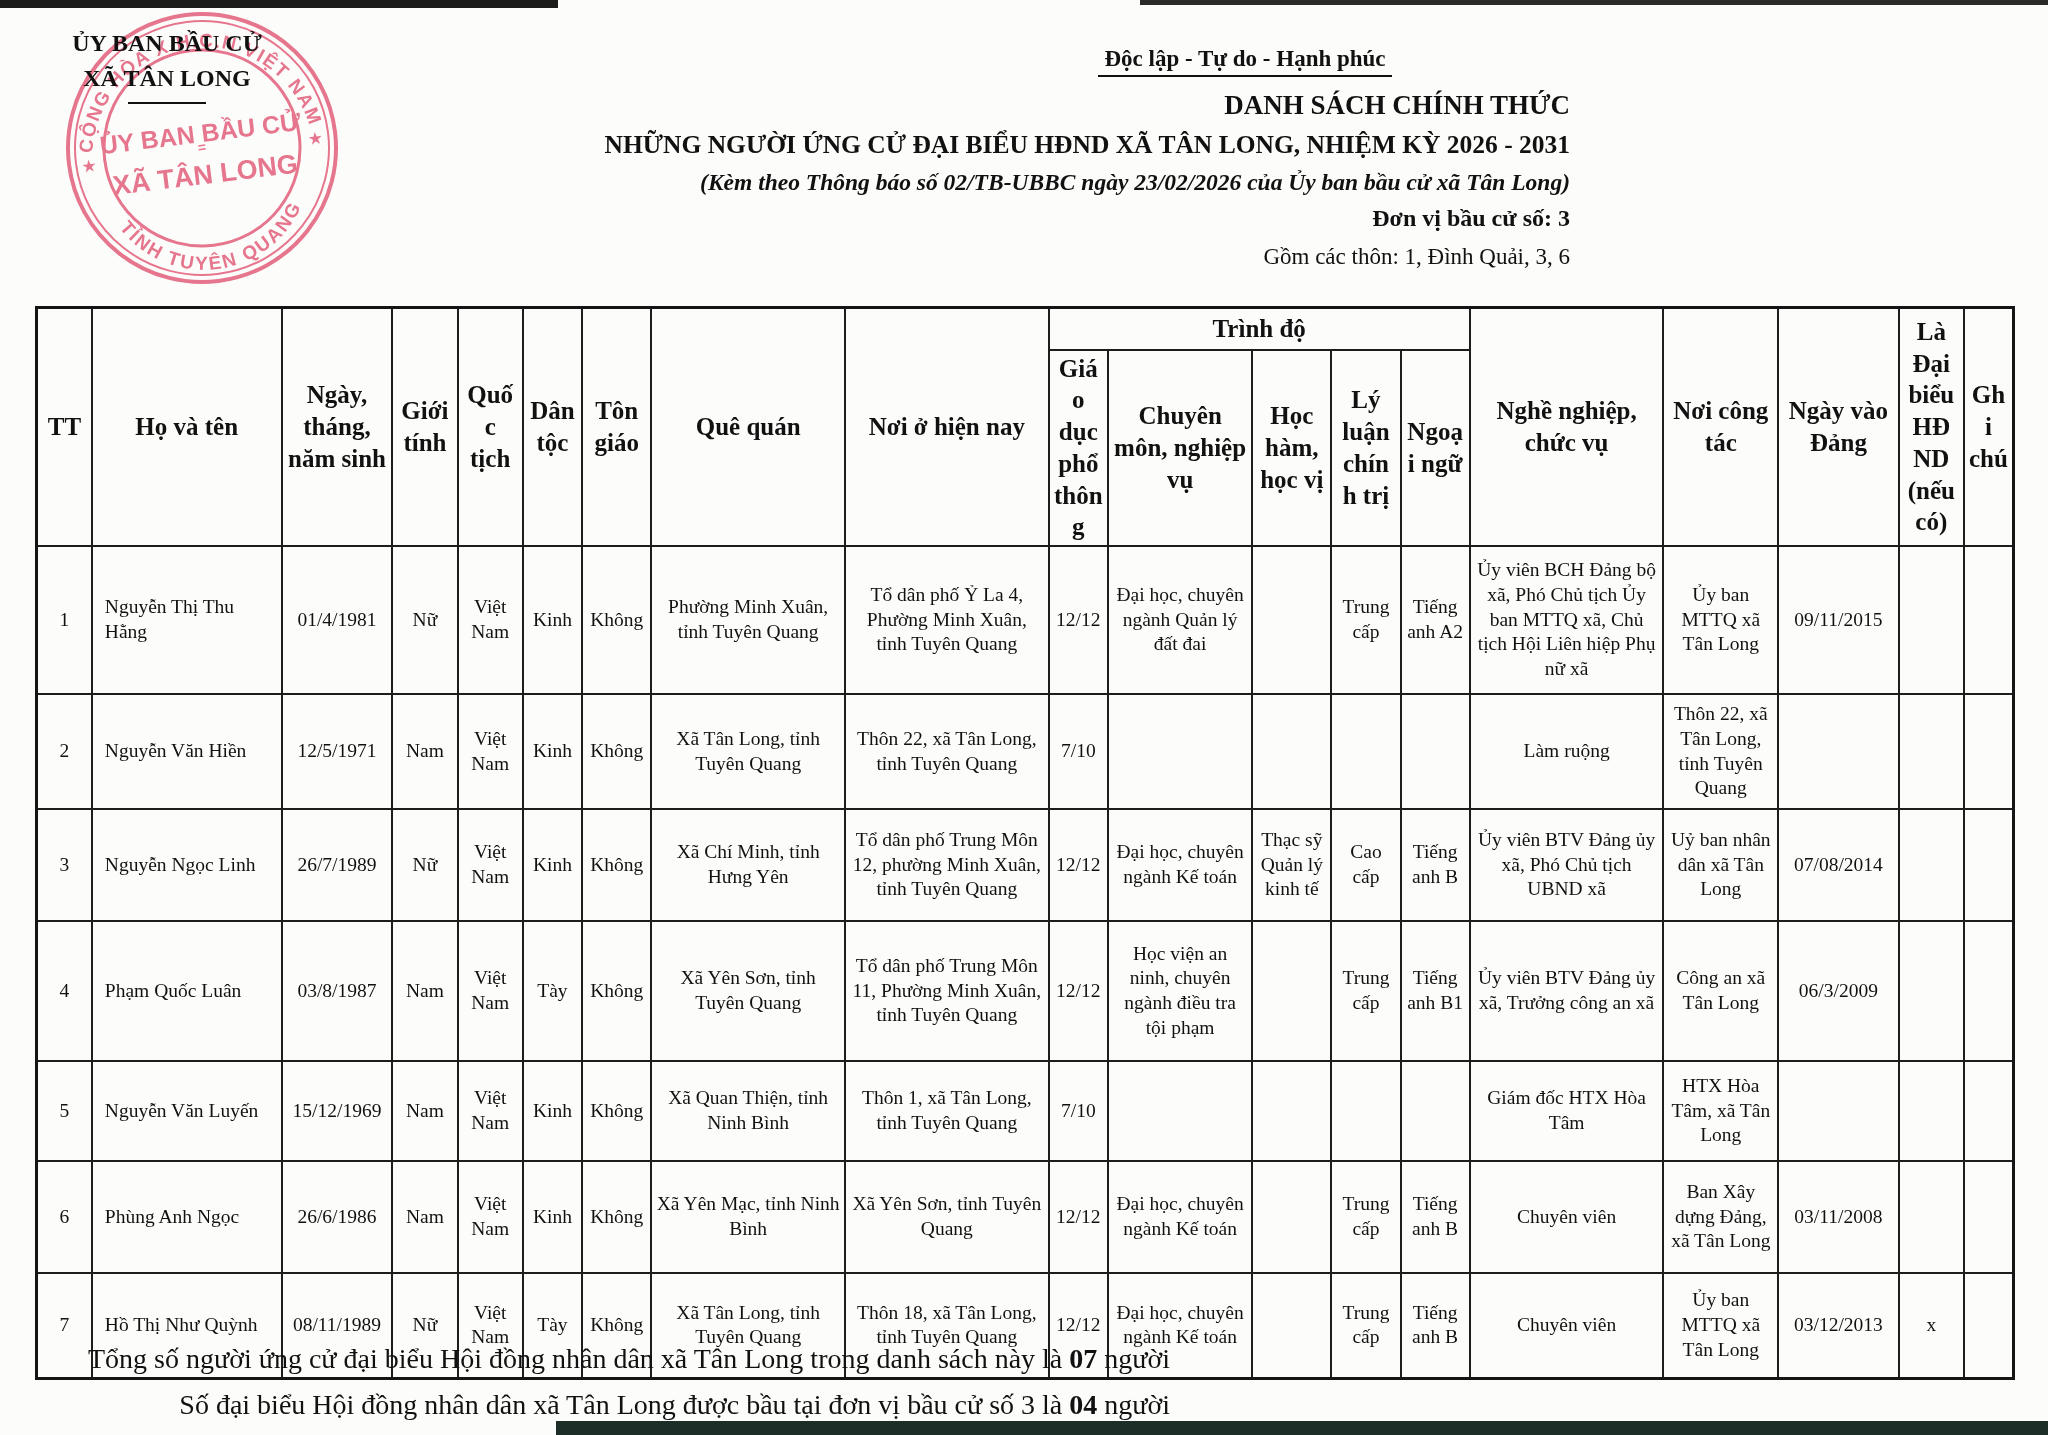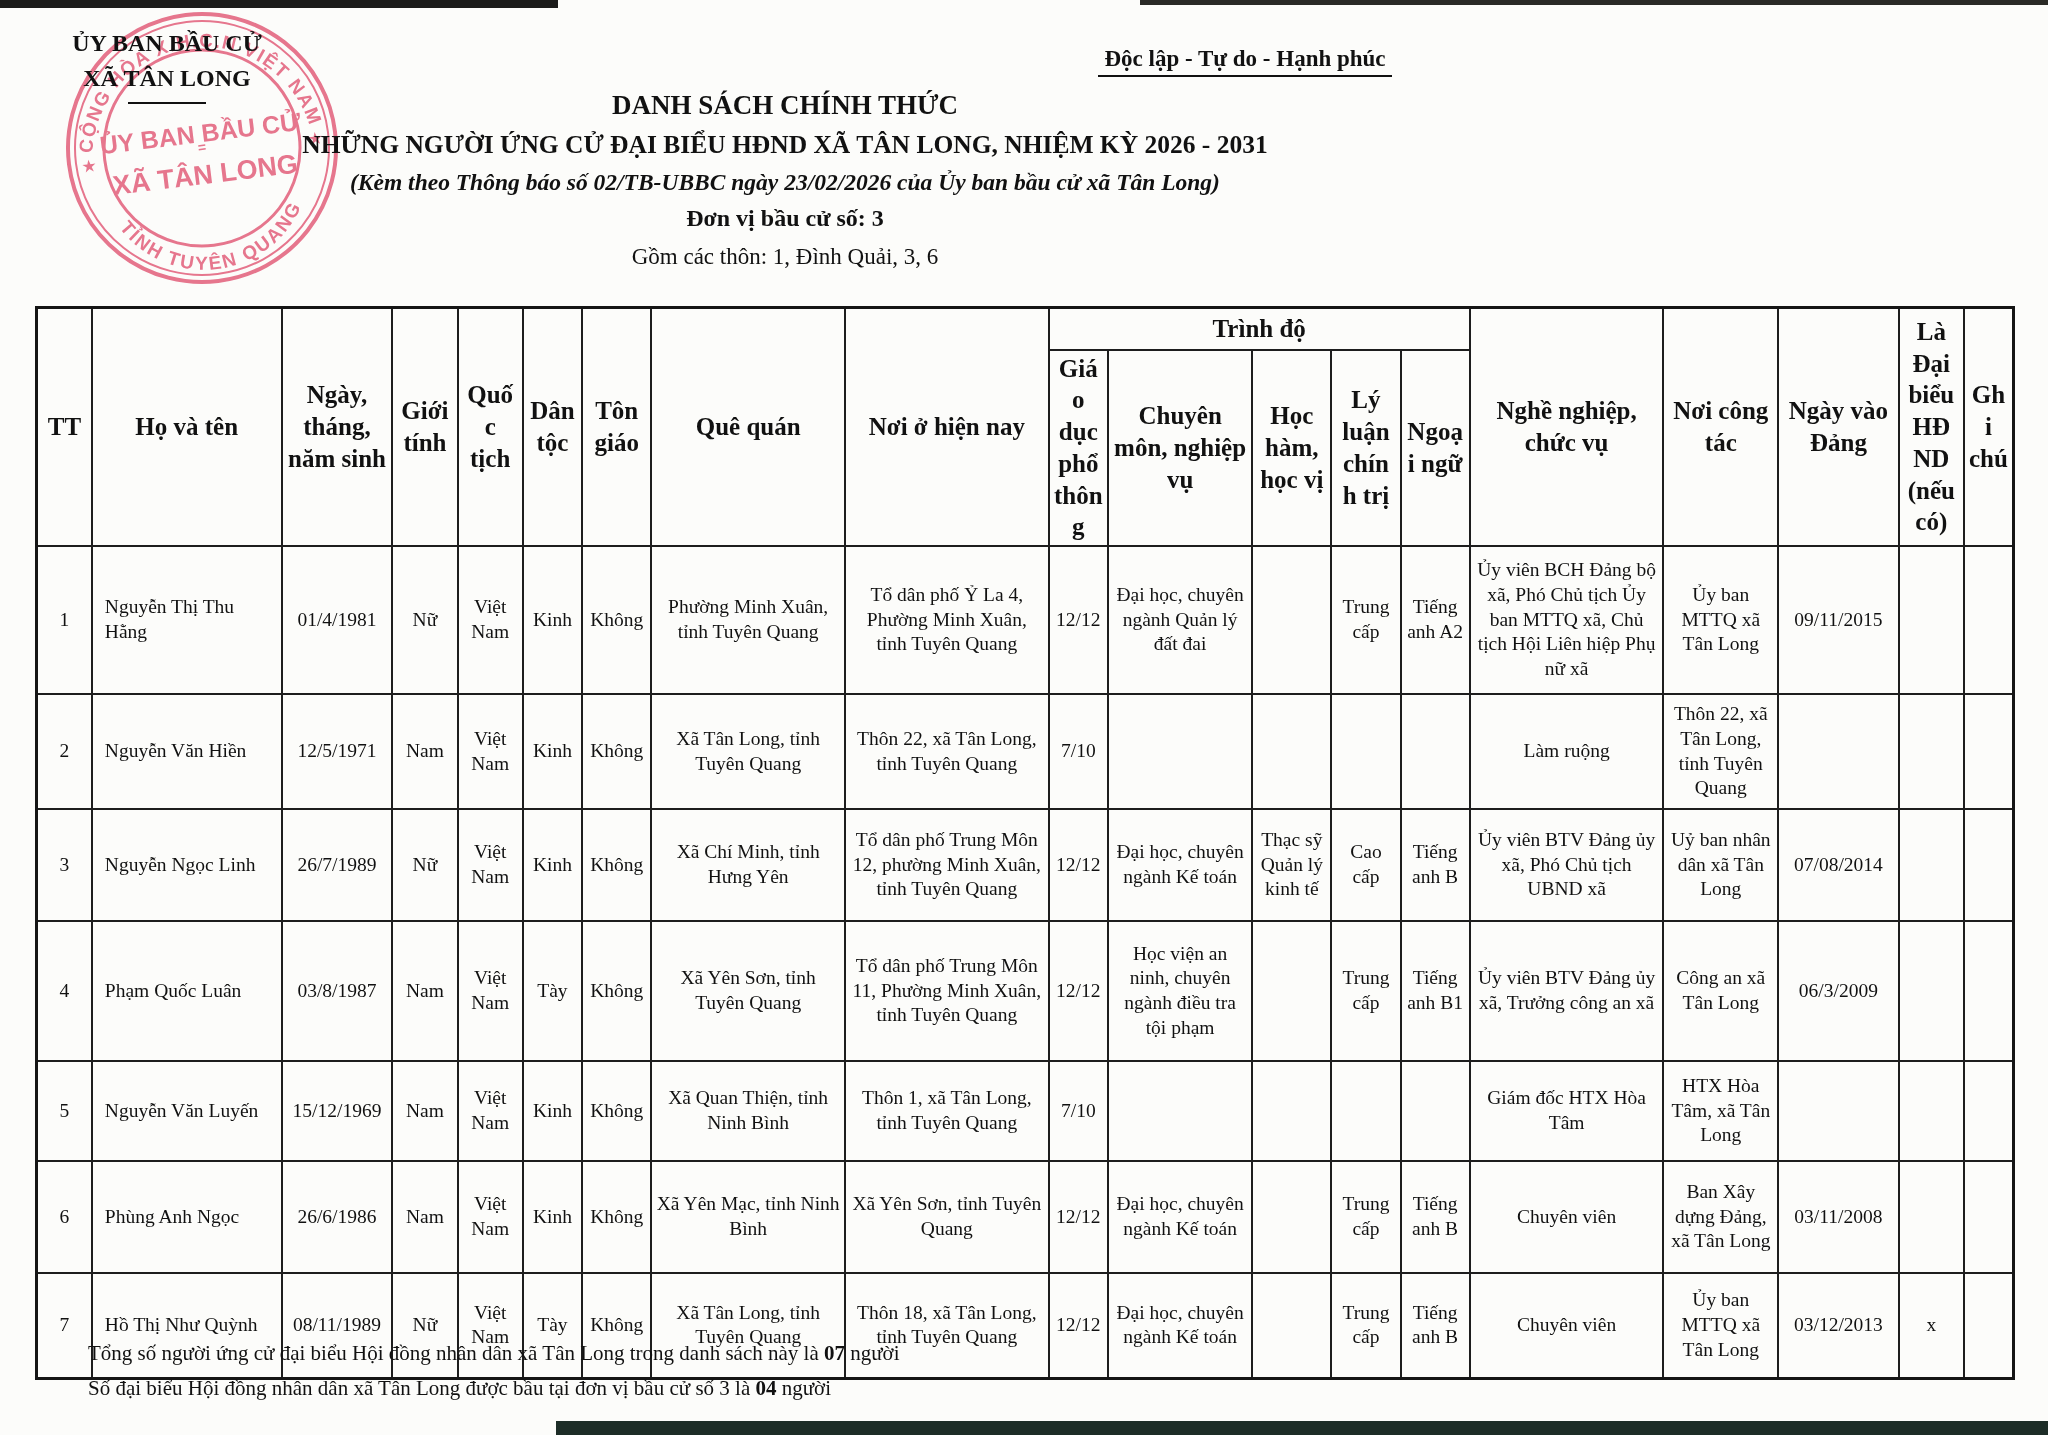--- a/index.html
+++ b/index.html
@@ -21,21 +21,21 @@
   .stamp{position:absolute;left:60px;top:6px;width:284px;height:284px;transform:rotate(-7deg);opacity:.88;}
   .issuer{position:absolute;left:64px;top:26px;width:206px;text-align:center;font-weight:bold;font-size:24px;line-height:1.45;}
   .issuer .rule{margin:6px auto 0;width:78px;border-bottom:2.5px solid #111;}
 
   
   .national{position:absolute;left:1005px;top:30px;width:480px;text-align:center;}
   .national .l1{font-weight:bold;font-size:24.5px;}
   .national .l2{display:inline-block;font-weight:bold;font-size:23px;margin-top:16px;padding:0 6px 3px;border-bottom:2.5px solid #111;}
 
   
-  .headings{position:absolute;left:0;top:90px;width:1570px;text-align:center;}
+  .headings{position:absolute;left:0;top:90px;width:1570px;text-align:right;}
   .t1{font-weight:bold;font-size:27px;margin-bottom:9px;}
   .t2{font-weight:bold;font-size:25.5px;margin-bottom:9px;}
   .t3{font-weight:bold;font-style:italic;font-size:23.5px;margin-bottom:9px;}
   .t4{font-weight:bold;font-size:24px;margin-bottom:12px;}
   .t5{font-size:23px;}
 
   
   .tablewrap{position:absolute;left:35px;top:306px;width:1980px;}
   table{border-collapse:collapse;width:100%;table-layout:fixed;}
   th,td{border:2px solid #1d1d1d;text-align:center;vertical-align:middle;
@@ -47,21 +47,21 @@
   tbody tr:nth-child(1){height:148px;}
   tbody tr:nth-child(2){height:115px;}
   tbody tr:nth-child(3){height:112px;}
   tbody tr:nth-child(4){height:140px;}
   tbody tr:nth-child(5){height:100px;}
   tbody tr:nth-child(6){height:112px;}
   tbody tr:nth-child(7){height:105px;}
   td.left{text-align:left;padding-left:12px;}
 
   
-  .footer{position:absolute;left:88px;top:1336px;font-size:21px;line-height:1.65;}
+  .footer{position:absolute;left:88px;top:1336px;font-size:28px;line-height:1.65;text-align:right;}
   .footer b{font-weight:bold;}
 </style>
 </head>
 <body>
 
 <div class="page">
 
   <div class="scan-strip strip-top-left"></div>
   <div class="scan-strip strip-top-right"></div>
   <div class="scan-strip strip-bottom"></div>

